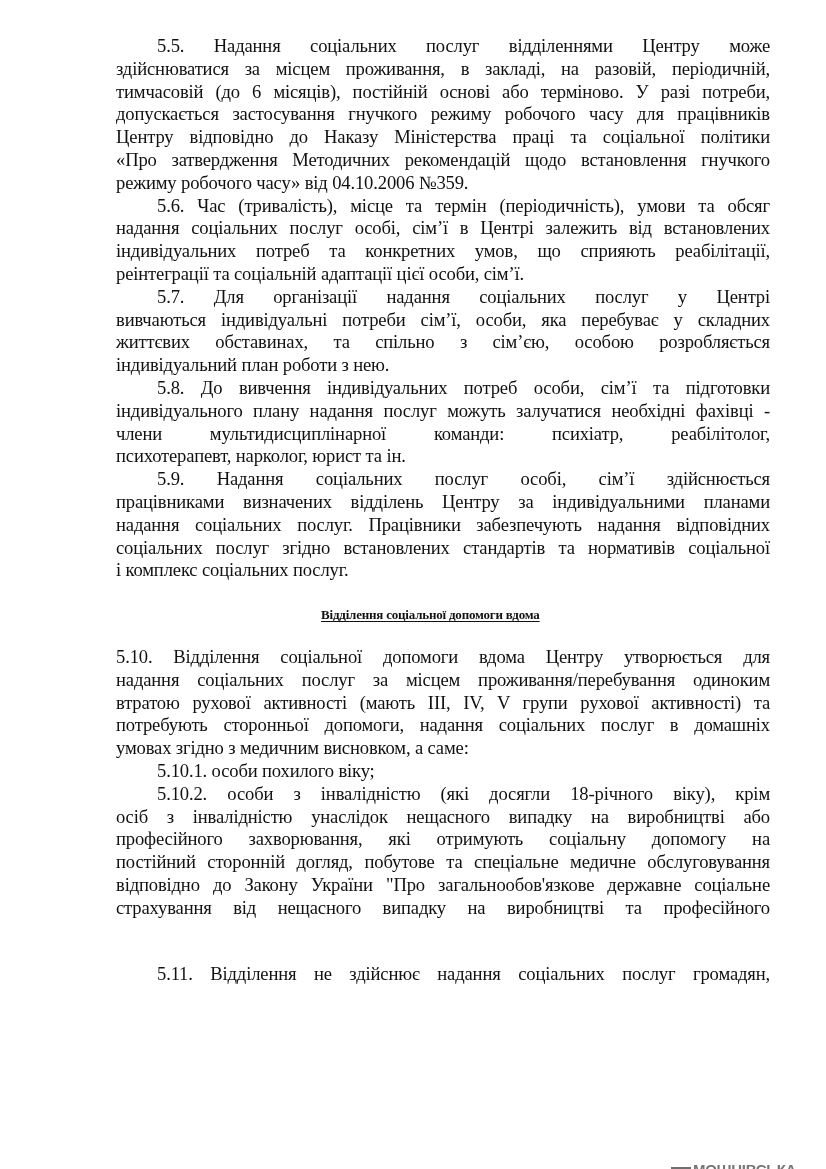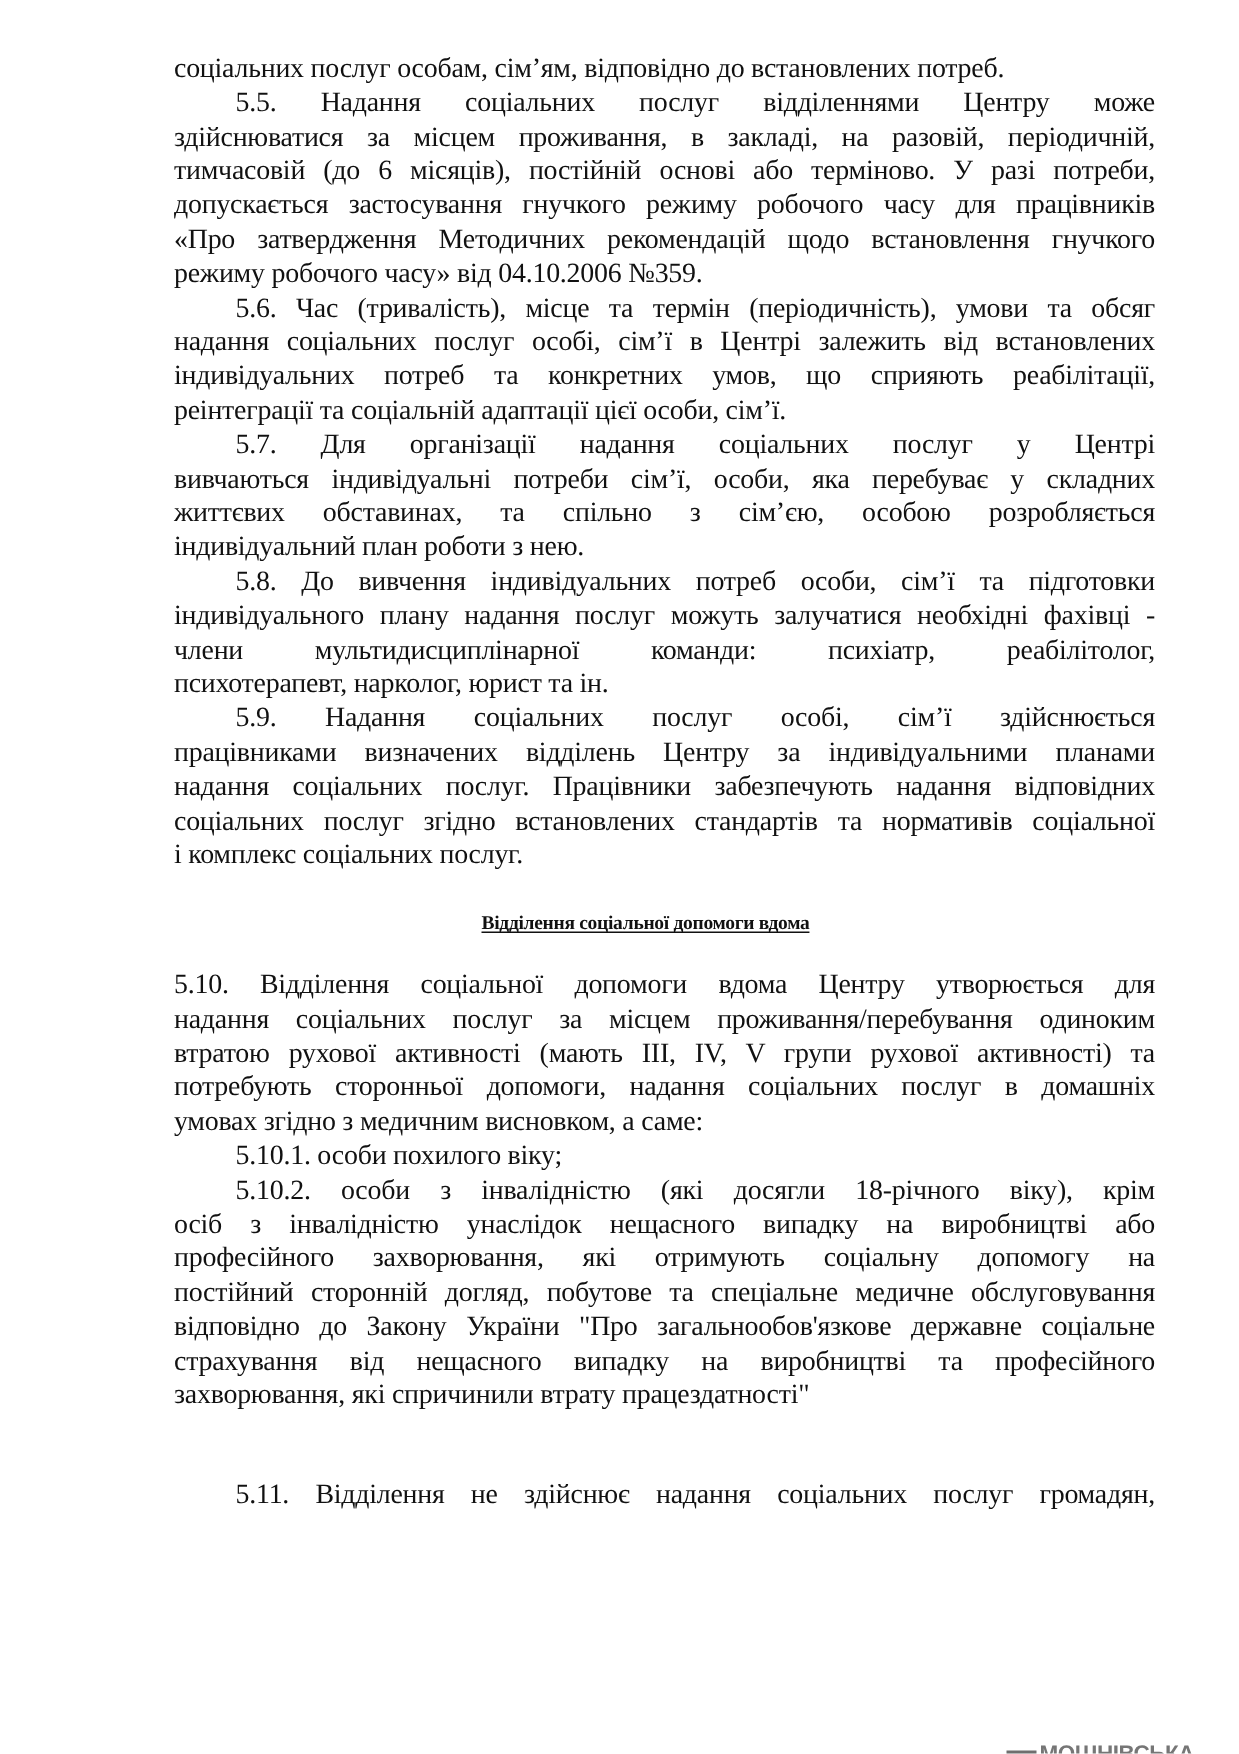--- a/index.html
+++ b/index.html
@@ -81,29 +81,27 @@
       letter-spacing: -0.2px;
       margin-top: 1px;
       color: #8a8a8a;
     }
   </style>
 </head>
 <body>
 
 <div class="page">
 
-  <div class="para">
-    <div class="line last">соціальних послуг особам, сім’ям, відповідно до встановлених потреб.</div>
-  </div>
 
   <div class="para">
     <div class="line indent">5.5. Надання соціальних послуг відділеннями Центру може</div>
     <div class="line">здійснюватися за місцем проживання, в закладі, на разовій, періодичній,</div>
     <div class="line">тимчасовій (до 6 місяців), постійній основі або терміново. У разі потреби,</div>
     <div class="line">допускається застосування гнучкого режиму робочого часу для працівників</div>
+    <div class="line">Центру відповідно до Наказу Міністерства праці та соціальної політики</div>
     <div class="line">«Про затвердження Методичних рекомендацій щодо встановлення гнучкого</div>
     <div class="line last">режиму робочого часу» від 04.10.2006 №359.</div>
   </div>
 
   <div class="para">
     <div class="line indent">5.6. Час (тривалість), місце та термін (періодичність), умови та обсяг</div>
     <div class="line">надання соціальних послуг особі, сім’ї в Центрі залежить від встановлених</div>
     <div class="line">індивідуальних потреб та конкретних умов, що сприяють реабілітації,</div>
     <div class="line last">реінтеграції та соціальній адаптації цієї особи, сім’ї.</div>
   </div>
@@ -148,21 +146,20 @@
     <div class="line indent last">5.10.1. особи похилого віку;</div>
   </div>
 
   <div class="para">
     <div class="line indent">5.10.2. особи з інвалідністю (які досягли 18-річного віку), крім</div>
     <div class="line">осіб з інвалідністю унаслідок нещасного випадку на виробництві або</div>
     <div class="line">професійного захворювання, які отримують соціальну допомогу на</div>
     <div class="line">постійний сторонній догляд, побутове та спеціальне медичне обслуговування</div>
     <div class="line">відповідно до Закону України "Про загальнообов'язкове державне соціальне</div>
     <div class="line">страхування від нещасного випадку на виробництві та професійного</div>
-    <div class="line last">захворювання, які спричинили втрату працездатності"</div>
   </div>
 
 
   <div class="gap-big"></div>
 
   <div class="para">
     <div class="line indent">5.11. Відділення не здійснює надання соціальних послуг громадян,</div>
   </div>
 </div>
 

